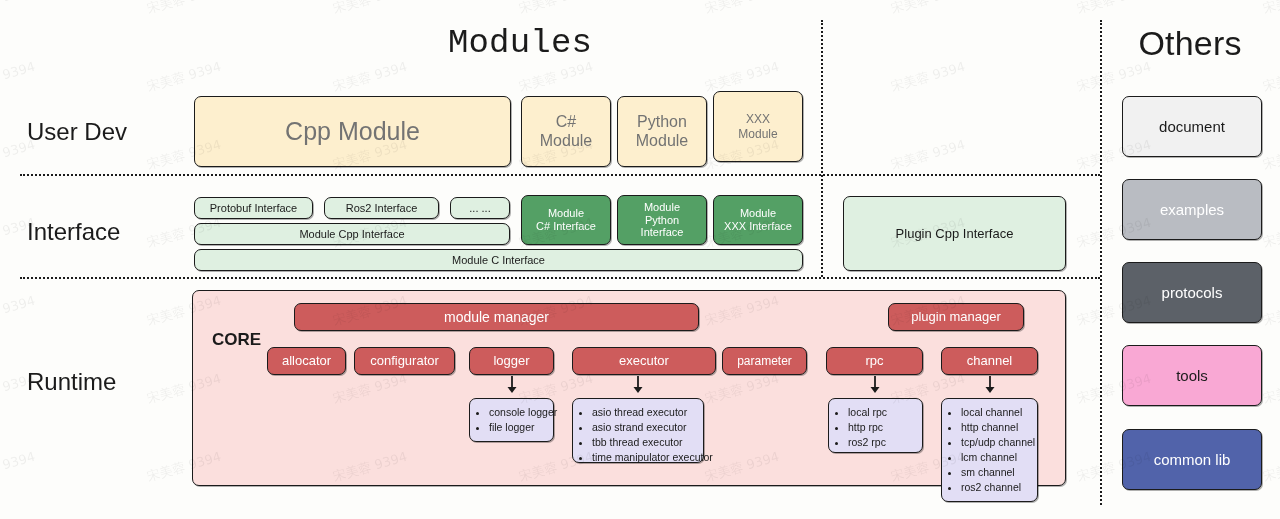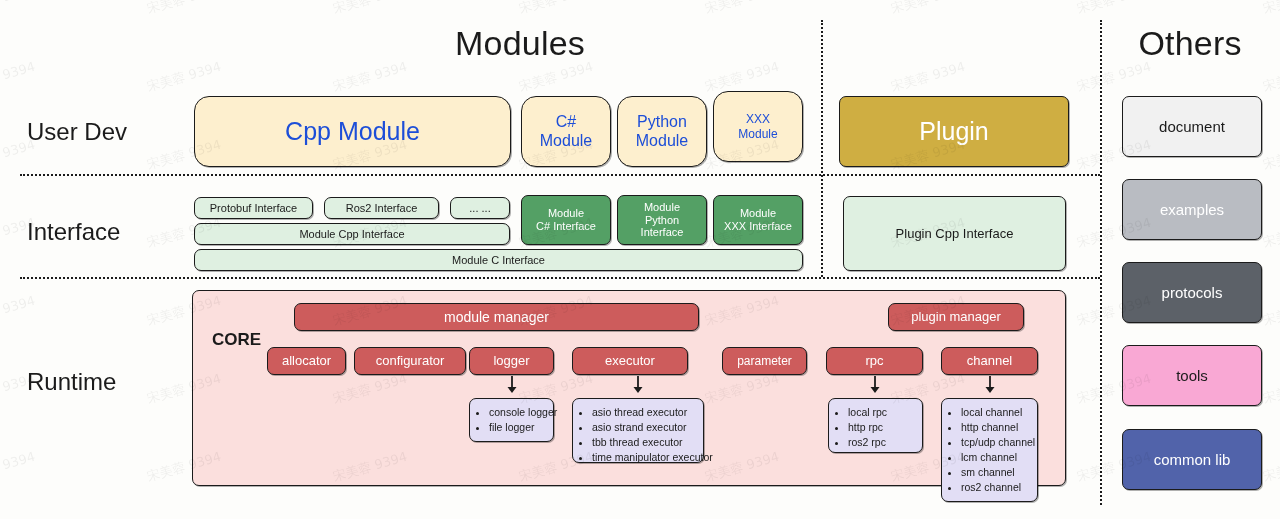--- a/index.html
+++ b/index.html
@@ -29,21 +29,21 @@
   .row-label{position:absolute;font-size:24px;font-weight:400;color:#1b1b1b;z-index:3;}
 
   
   .box{position:absolute;box-sizing:border-box;border:1.6px solid #1b1b1b;
        border-radius:7px;display:flex;align-items:center;justify-content:center;
        text-align:center;line-height:1.18;z-index:3;
        box-shadow:1px 1px 0 rgba(0,0,0,.30);}
   .box span{display:block;padding:0 4px;}
 
   
-  .cream   {background:#fdefce;color:#1d4ed8;border-radius:15px;}
+  .cream   {background:#fdefce;color:#737373;}
   .gold    {background:#cfae42;color:#ffffff;}
   .green-l {background:#dff0e1;color:#1b1b1b;}
   .green-d {background:#54a065;color:#ffffff;}
   .grey-1  {background:#f1f1f1;color:#1b1b1b;}
   .grey-2  {background:#b9bcc2;color:#ffffff;}
   .grey-3  {background:#5c6168;color:#ffffff;}
   .lav-1   {background:#f9a8d4;color:#1b1b1b;}
   .blue-1  {background:#5163aa;color:#ffffff;}
   .red     {background:#cd5c5c;color:#ffffff;}
 
@@ -125,21 +125,21 @@
       <div class="wm" style="left: 890px; top: 458px;">宋美蓉 9394</div>
       <div class="wm" style="left: 1076px; top: 458px;">宋美蓉 9394</div>
       <div class="wm" style="left: 1262px; top: 458px;">宋美蓉 9394</div>
     </div>
 
   <div class="hdiv" style="left:20px;top:174px;width:1080px;"></div>
   <div class="hdiv" style="left:20px;top:277px;width:1080px;"></div>
   <div class="vdiv" style="left:821px;top:20px;height:257px;"></div>
   <div class="vdiv" style="left:1100px;top:20px;height:485px;"></div>
 
-  <div class="col-header" style="left:300px;top:24px;width:440px;">Modules</div>
+  <div class="col-header" style="left:300px;top:24px;width:440px;font-family:Liberation Mono, monospace;">Modules</div>
   <div class="col-header" style="left:1110px;top:24px;width:160px;">Others</div>
 
   <div class="row-label" style="left:27px;top:118px;">User Dev</div>
   <div class="row-label" style="left:27px;top:218px;">Interface</div>
   <div class="row-label" style="left:27px;top:368px;">Runtime</div>
 
   <div class="box cream" style="left:194px;top:96px;width:317px;height:71px;font-size:25px;">
     <span>Cpp Module</span>
   </div>
   <div class="box cream" style="left:521px;top:96px;width:90px;height:71px;font-size:16px;white-space:pre-line;">
@@ -147,23 +147,20 @@
 Module</span>
   </div>
   <div class="box cream" style="left:617px;top:96px;width:90px;height:71px;font-size:16px;white-space:pre-line;">
     <span>Python
 Module</span>
   </div>
   <div class="box cream" style="left:713px;top:91px;width:90px;height:71px;font-size:12px;white-space:pre-line;">
     <span>XXX
 Module</span>
   </div>
-  <div class="box gold" style="left:839px;top:96px;width:230px;height:71px;font-size:25px;">
-    <span>Plugin</span>
-  </div>
 
   <div class="box green-l" style="left:194px;top:197px;width:119px;height:22px;font-size:11px;">
     <span>Protobuf Interface</span>
   </div>
   <div class="box green-l" style="left:324px;top:197px;width:115px;height:22px;font-size:11px;">
     <span>Ros2 Interface</span>
   </div>
   <div class="box green-l" style="left:450px;top:197px;width:60px;height:22px;font-size:11px;">
     <span>... ...</span>
   </div>
@@ -197,27 +194,27 @@
   <div class="box red" style="left:888px;top:303px;width:136px;height:28px;font-size:13px;">
     <span>plugin manager</span>
   </div>
   <div class="box red" style="left:294px;top:303px;width:405px;height:28px;font-size:14px;">
     <span>module manager</span>
   </div>
 
   <div class="box red" style="left:267px;top:347px;width:79px;height:28px;font-size:13px;">
     <span>allocator</span>
   </div>
-  <div class="box red" style="left:354px;top:347px;width:112px;height:28px;font-size:13px;">
+  <div class="box red" style="left:354px;top:347px;width:101px;height:28px;font-size:13px;">
     <span>configurator</span>
   </div>
   <div class="box red" style="left:469px;top:347px;width:85px;height:28px;font-size:13px;">
     <span>logger</span>
   </div>
-  <div class="box red" style="left:572px;top:347px;width:116px;height:28px;font-size:13px;">
+  <div class="box red" style="left:572px;top:347px;width:144px;height:28px;font-size:13px;">
     <span>executor</span>
   </div>
   <div class="box red" style="left:722px;top:347px;width:85px;height:28px;font-size:12px;">
     <span>parameter</span>
   </div>
   <div class="box red" style="left:826px;top:347px;width:97px;height:28px;font-size:13px;">
     <span>rpc</span>
   </div>
   <div class="box red" style="left:941px;top:347px;width:97px;height:28px;font-size:13px;">
     <span>channel</span>

